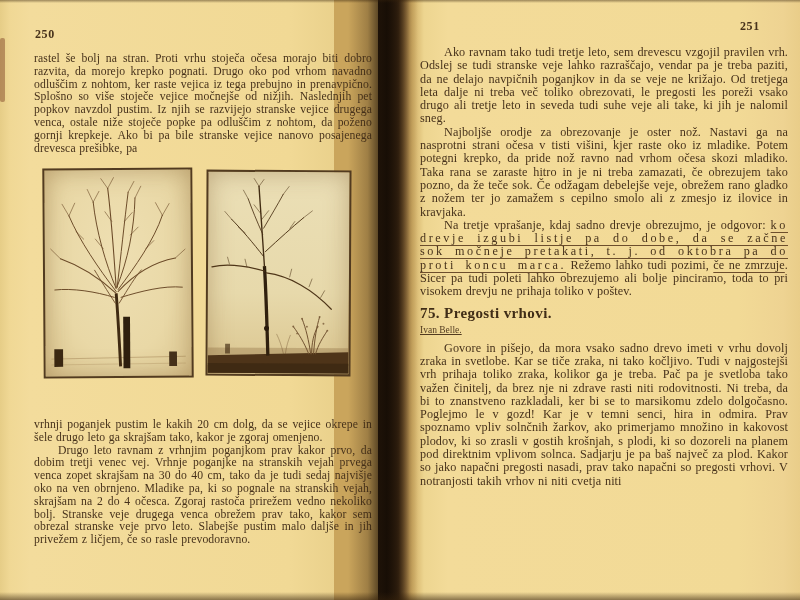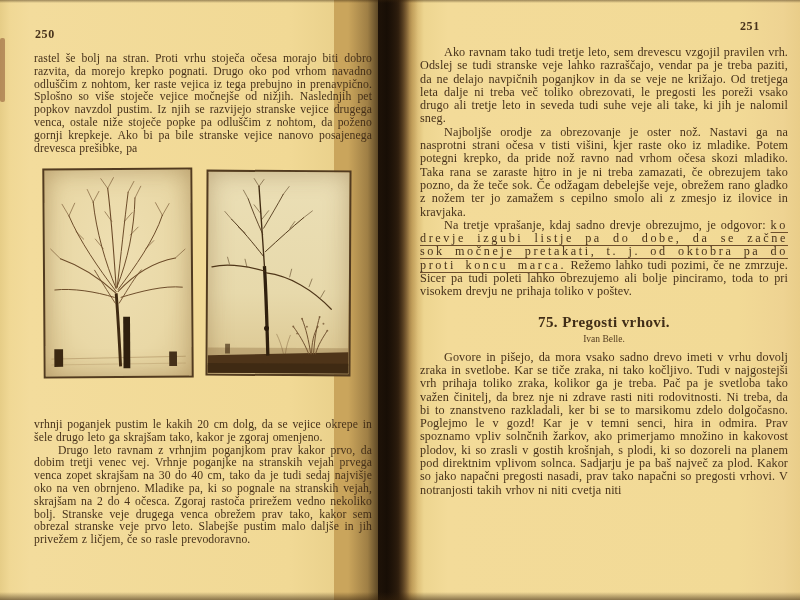--- a/index.html
+++ b/index.html
@@ -50,27 +50,27 @@
   .fig66{left:43px;top:168px;width:150px;height:210px;transform:rotate(-.4deg);
     background:radial-gradient(ellipse at 50% 40%,#eedfb2 0%,#e9d8a6 60%,#ddc892 100%);}
   .fig67{left:206px;top:170px;width:145px;height:206px;transform:rotate(.3deg);
     background:linear-gradient(180deg,#ebdfb6 0,#e7d9ab 60%,#decb97 88%);}
 
   figcaption{position:absolute;z-index:2;}
   .caption{font-size:9.3px;font-weight:bold;text-align:center;line-height:11px;color:#4a3419;}
   .cap66{left:30px;top:393px;width:176px;}
   .cap67{left:198px;top:393px;width:160px;}
 
-  .heading{font-size:15px;font-weight:bold;text-align:center;color:#402d17;letter-spacing:.4px;margin:15px 0 3px;font-family:Liberation Serif, serif;}
-  .byline{font-size:9.5px;text-align:center;color:#523b20;margin:0 0 7px;}
+  .heading{font-size:15px;font-weight:bold;text-align:left;color:#402d17;letter-spacing:.4px;margin:6px 0 3px;font-family:Liberation Serif, serif;}
+  .byline{font-size:9.5px;color:#523b20;margin:0 0 7px;text-decoration:underline;}
 
   .spaced{letter-spacing:2.6px;word-spacing:3px;
     text-decoration:underline;text-decoration-thickness:1px;
     text-underline-offset:2.5px;text-decoration-color:#6d4e2c;margin-top:28px;}
-  .pencil-underline{text-decoration-thickness:1px;
+  .pencil-underline{text-decoration:underline;text-decoration-thickness:1px;
     text-underline-offset:2.5px;text-decoration-color:#6d4e2c;}
 </style>
 </head>
 <body>
 
 <div class="book">
 
   <div class="page page-left">
     <div class="pagenum pagenum-left">250</div>
 

